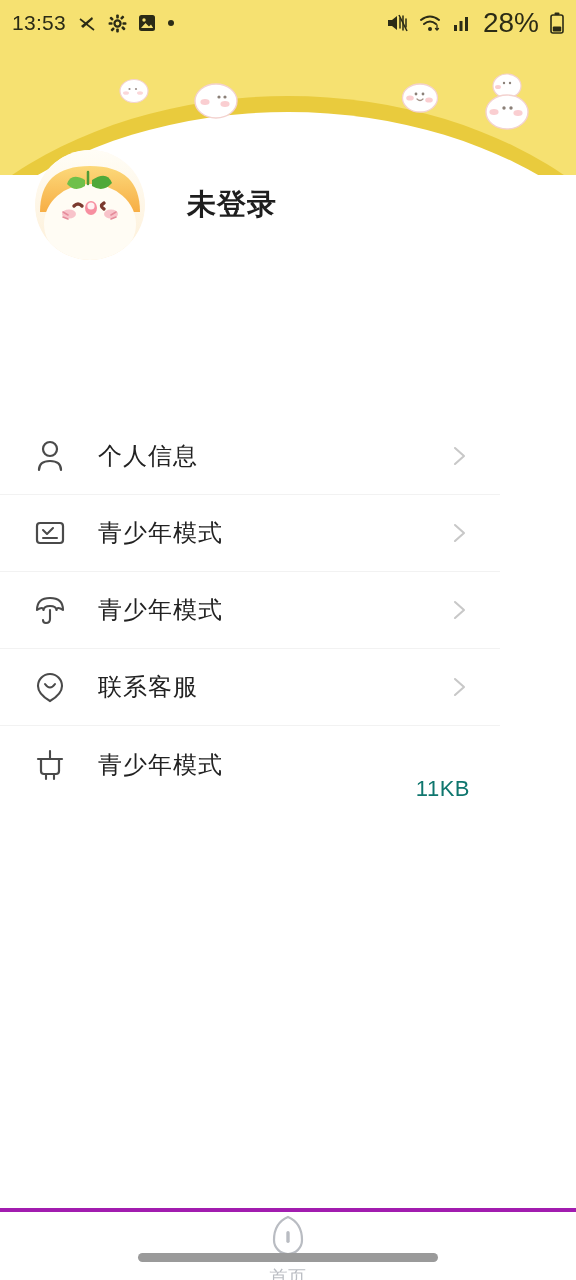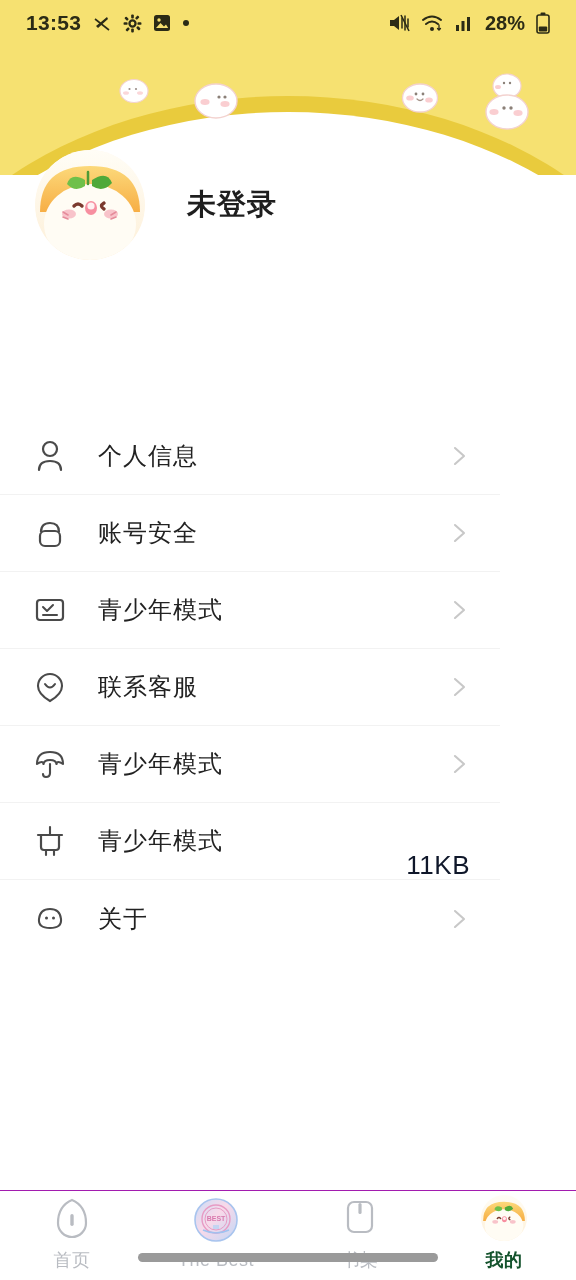--- a/index.html
+++ b/index.html
@@ -27,26 +27,26 @@
     position:absolute; left:-120px; top:112px;
     width:816px; height:300px;
     background:#ffffff;
     border-radius:50% 50% 0 0 / 100% 100% 0 0;
   }
 
   
   .statusbar {
     position:absolute; top:0; left:0; width:576px; height:46px;
     display:flex; align-items:center; justify-content:space-between;
-    padding:0 26px; z-index:6;font-weight:bold;
+    padding:0 12px; z-index:6;
   }
   .sb-left, .sb-right { display:flex; align-items:center; gap:11px; }
   .sb-time { font-size:21px; color:#2b2b16; letter-spacing:.3px; }
   .sb-ico { display:block; }
-  .sb-batt-txt { font-size:20px; color:#2b2b16; }
+  .sb-batt-txt { font-size:28px; color:#2b2b16; }
 
   
   .mochi { position:absolute; z-index:4; }
 
   
   .profile {
     position:absolute; top:150px; left:0; width:464px; height:110px;
     display:flex; align-items:center; z-index:5;
   }
   .avatar-wrap {
@@ -81,28 +81,28 @@
   }
   .menu-row:last-child { border-bottom:none; }
   .row-icon {
     width:40px; height:40px; flex:0 0 40px;
     display:flex; align-items:center; justify-content:center;
   }
   .row-label {
     margin-left:28px; font-size:24px; color:#222; letter-spacing:1px;
     flex:1;
   }
-  .row-value { font-size:26px; color:#0f172a; letter-spacing:.5px;margin-top:48px; }
+  .row-value { font-size:22px; color:#0f766e; letter-spacing:.5px;margin-top:48px; }
   .chev { width:22px; height:22px; flex:0 0 22px; }
 
   
   .tabbar {
-    position:absolute; bottom:0; left:0; width:576px; height:90px;
-    background:#fff; border-top:1px solid #a21caf;
-    display:flex; z-index:8;
+    position:absolute; bottom:0; left:0; width:576px; height:72px;
+    background:#fff; border-top:4px solid #a21caf;
+    display:flex; z-index:8;flex-direction:column;
   }
   .tab {
     flex:1; display:flex; flex-direction:column;
     align-items:center; justify-content:center; gap:7px;
     padding-bottom:4px;
   }
   .tab-ico { height:46px; display:flex; align-items:center; justify-content:center; }
   .tab-label { font-size:18px; color:#b9bcc2; letter-spacing:.5px; }
   .tab.active .tab-label { color:#14532d; font-weight:bold; }
   .home-indicator {
@@ -261,99 +261,74 @@
           <circle cx="15" cy="10" r="7" fill="none" stroke="#4a4a4a" stroke-width="2.2"></circle>
           <path d="M4 31 q0 -9 11 -9 q11 0 11 9" fill="none" stroke="#4a4a4a" stroke-width="2.2" stroke-linecap="round"></path>
         </svg>
       </span>
       <span class="row-label">个人信息</span>
       <svg class="chev" viewBox="0 0 22 22">
         <path d="M7 3 L16 11 L7 19" fill="none" stroke="#c8c8c8" stroke-width="2.1" stroke-linecap="round" stroke-linejoin="round"></path>
       </svg>
     </div>
 
-    <div class="menu-row">
-      <span class="row-icon">
-        <svg width="30" height="34" viewBox="0 0 30 34">
-          <path d="M6 16 q0 -9 9 -9 q9 0 9 9" fill="none" stroke="#4a4a4a" stroke-width="2.2"></path>
-          <rect x="5" y="15" width="20" height="15" rx="5" fill="none" stroke="#4a4a4a" stroke-width="2.2"></rect>
-        </svg>
-      </span>
-      <span class="row-label">账号安全</span>
-      <svg class="chev" viewBox="0 0 22 22">
-        <path d="M7 3 L16 11 L7 19" fill="none" stroke="#c8c8c8" stroke-width="2.1" stroke-linecap="round" stroke-linejoin="round"></path>
-      </svg>
-    </div>
 
     <div class="menu-row">
       <span class="row-icon">
         <svg width="32" height="32" viewBox="0 0 32 32">
           <rect x="3" y="6" width="26" height="20" rx="3" fill="none" stroke="#4a4a4a" stroke-width="2.2"></rect>
           <path d="M9 13 l4 4 l6 -6" fill="none" stroke="#4a4a4a" stroke-width="2" stroke-linecap="round" stroke-linejoin="round"></path>
           <path d="M9 21 h14" stroke="#4a4a4a" stroke-width="2" stroke-linecap="round"></path>
         </svg>
       </span>
       <span class="row-label">青少年模式</span>
       <svg class="chev" viewBox="0 0 22 22">
         <path d="M7 3 L16 11 L7 19" fill="none" stroke="#c8c8c8" stroke-width="2.1" stroke-linecap="round" stroke-linejoin="round"></path>
       </svg>
     </div>
 
     <div class="menu-row">
       <span class="row-icon">
         <svg width="32" height="34" viewBox="0 0 32 34">
-          <path d="M16 4 a12 12 0 0 1 12 12 q0 8 -12 15 q-12 -7 -12 -15 a12 12 0 0 1 12 -12 z" fill="none" stroke="#4a4a4a" stroke-width="2.1"></path>
-          <path d="M11 14 q5 7 10 0" fill="none" stroke="#4a4a4a" stroke-width="2.1" stroke-linecap="round"></path>
-        </svg>
-      </span>
-      <span class="row-label">联系客服</span>
+          <path d="M3 17 q0 -12 13 -12 q13 0 13 12 q-6 -4 -6.5 0 q-0.5 -4 -6.5 -4 q-6 0 -6.5 4 q-0.5 -4 -6.5 0 z" fill="none" stroke="#4a4a4a" stroke-width="2.1" stroke-linejoin="round"></path>
+          <path d="M16 17 v9 q0 4 -4 4 q-3 0 -3 -3" fill="none" stroke="#4a4a4a" stroke-width="2.1" stroke-linecap="round"></path>
+        </svg>
+      </span>
+      <span class="row-label">青少年模式</span>
       <svg class="chev" viewBox="0 0 22 22">
         <path d="M7 3 L16 11 L7 19" fill="none" stroke="#c8c8c8" stroke-width="2.1" stroke-linecap="round" stroke-linejoin="round"></path>
       </svg>
     </div>
 
     <div class="menu-row">
       <span class="row-icon">
         <svg width="32" height="34" viewBox="0 0 32 34">
-          <path d="M3 17 q0 -12 13 -12 q13 0 13 12 q-6 -4 -6.5 0 q-0.5 -4 -6.5 -4 q-6 0 -6.5 4 q-0.5 -4 -6.5 0 z" fill="none" stroke="#4a4a4a" stroke-width="2.1" stroke-linejoin="round"></path>
-          <path d="M16 17 v9 q0 4 -4 4 q-3 0 -3 -3" fill="none" stroke="#4a4a4a" stroke-width="2.1" stroke-linecap="round"></path>
-        </svg>
-      </span>
-      <span class="row-label">青少年模式</span>
+          <path d="M16 4 a12 12 0 0 1 12 12 q0 8 -12 15 q-12 -7 -12 -15 a12 12 0 0 1 12 -12 z" fill="none" stroke="#4a4a4a" stroke-width="2.1"></path>
+          <path d="M11 14 q5 7 10 0" fill="none" stroke="#4a4a4a" stroke-width="2.1" stroke-linecap="round"></path>
+        </svg>
+      </span>
+      <span class="row-label">联系客服</span>
       <svg class="chev" viewBox="0 0 22 22">
         <path d="M7 3 L16 11 L7 19" fill="none" stroke="#c8c8c8" stroke-width="2.1" stroke-linecap="round" stroke-linejoin="round"></path>
       </svg>
     </div>
 
     <div class="menu-row">
       <span class="row-icon">
         <svg width="32" height="34" viewBox="0 0 32 34">
           <path d="M16 3 v7" stroke="#4a4a4a" stroke-width="2.1" stroke-linecap="round"></path>
           <path d="M4 11 h24" stroke="#4a4a4a" stroke-width="2.2" stroke-linecap="round"></path>
           <path d="M7 11 v12 a3 3 0 0 0 3 3 h12 a3 3 0 0 0 3 -3 v-12" fill="none" stroke="#4a4a4a" stroke-width="2.2" stroke-linejoin="round"></path>
           <path d="M12 26 v5 M20 26 v5" stroke="#4a4a4a" stroke-width="2.1" stroke-linecap="round"></path>
         </svg>
       </span>
       <span class="row-label">青少年模式</span>
       <span class="row-value">11KB</span>
     </div>
 
-    <div class="menu-row">
-      <span class="row-icon">
-        <svg width="32" height="32" viewBox="0 0 32 32">
-          <path d="M16 6 q10 0 11 10 q1 9 -11 9 q-12 0 -11 -9 q1 -10 11 -10 z" fill="none" stroke="#4a4a4a" stroke-width="2.1"></path>
-          <circle cx="12.5" cy="15" r="1.5" fill="#4a4a4a"></circle>
-          <circle cx="19.5" cy="15" r="1.5" fill="#4a4a4a"></circle>
-        </svg>
-      </span>
-      <span class="row-label">关于</span>
-      <svg class="chev" viewBox="0 0 22 22">
-        <path d="M7 3 L16 11 L7 19" fill="none" stroke="#c8c8c8" stroke-width="2.1" stroke-linecap="round" stroke-linejoin="round"></path>
-      </svg>
-    </div>
   </div>
 
   <div class="tabbar">
 
     <div class="tab">
       <span class="tab-ico">
         <svg width="40" height="44" viewBox="0 0 40 44">
           <path d="M20 4 q14 6 14 23 a14 14 0 0 1 -28 0 q0 -17 14 -23 z" fill="none" stroke="#b9bcc2" stroke-width="2.2"></path>
           <rect x="18.3" y="18" width="3.4" height="12" rx="1.7" fill="#b9bcc2"></rect>
         </svg>

